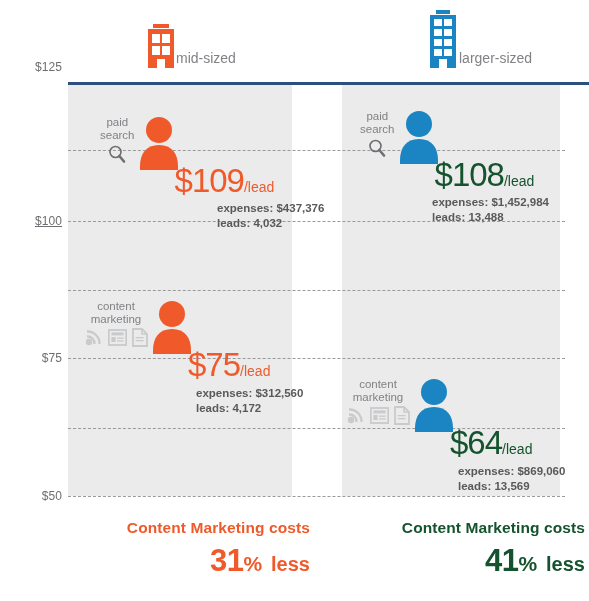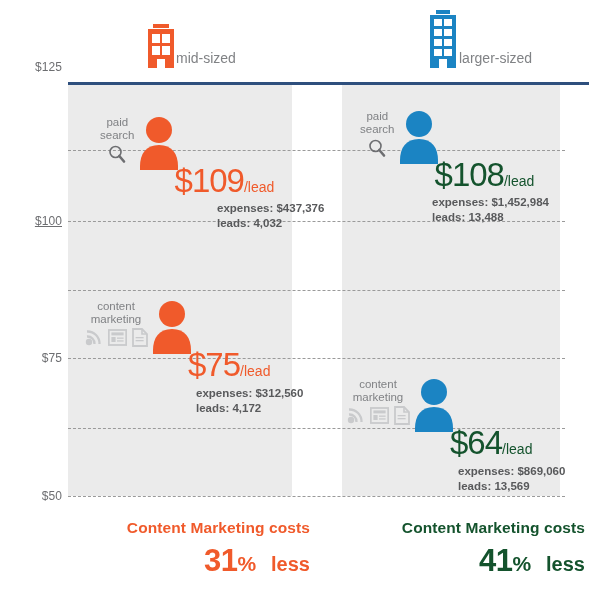--- a/index.html
+++ b/index.html
@@ -129,21 +129,21 @@
     font-weight: bold;
     letter-spacing: 0.1px;
   }
   .footer-big {
     margin-top: 6px;
     font-weight: bold;
     white-space: nowrap;
   }
   .footer-big .num { font-size: 31px; letter-spacing: -0.5px; }
   .footer-big .pct { font-size: 21px; }
-  .footer-big .less{ font-size: 20px; margin-left: 15px; }
+  .footer-big .less{ font-size: 20px; margin-left: 9px; }
 </style>
 </head>
 <body>
 
 <div id="infographic">
 
   <div class="plot">
 
     <div class="band band-mid"></div>
     <div class="band band-large"></div>

